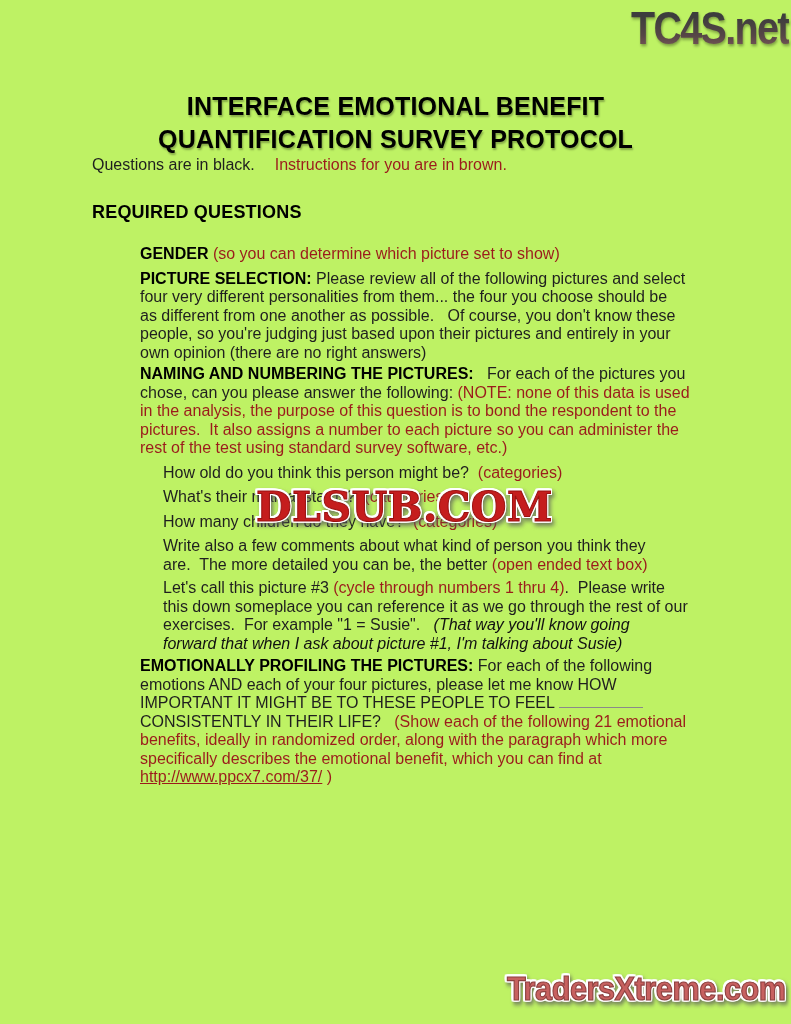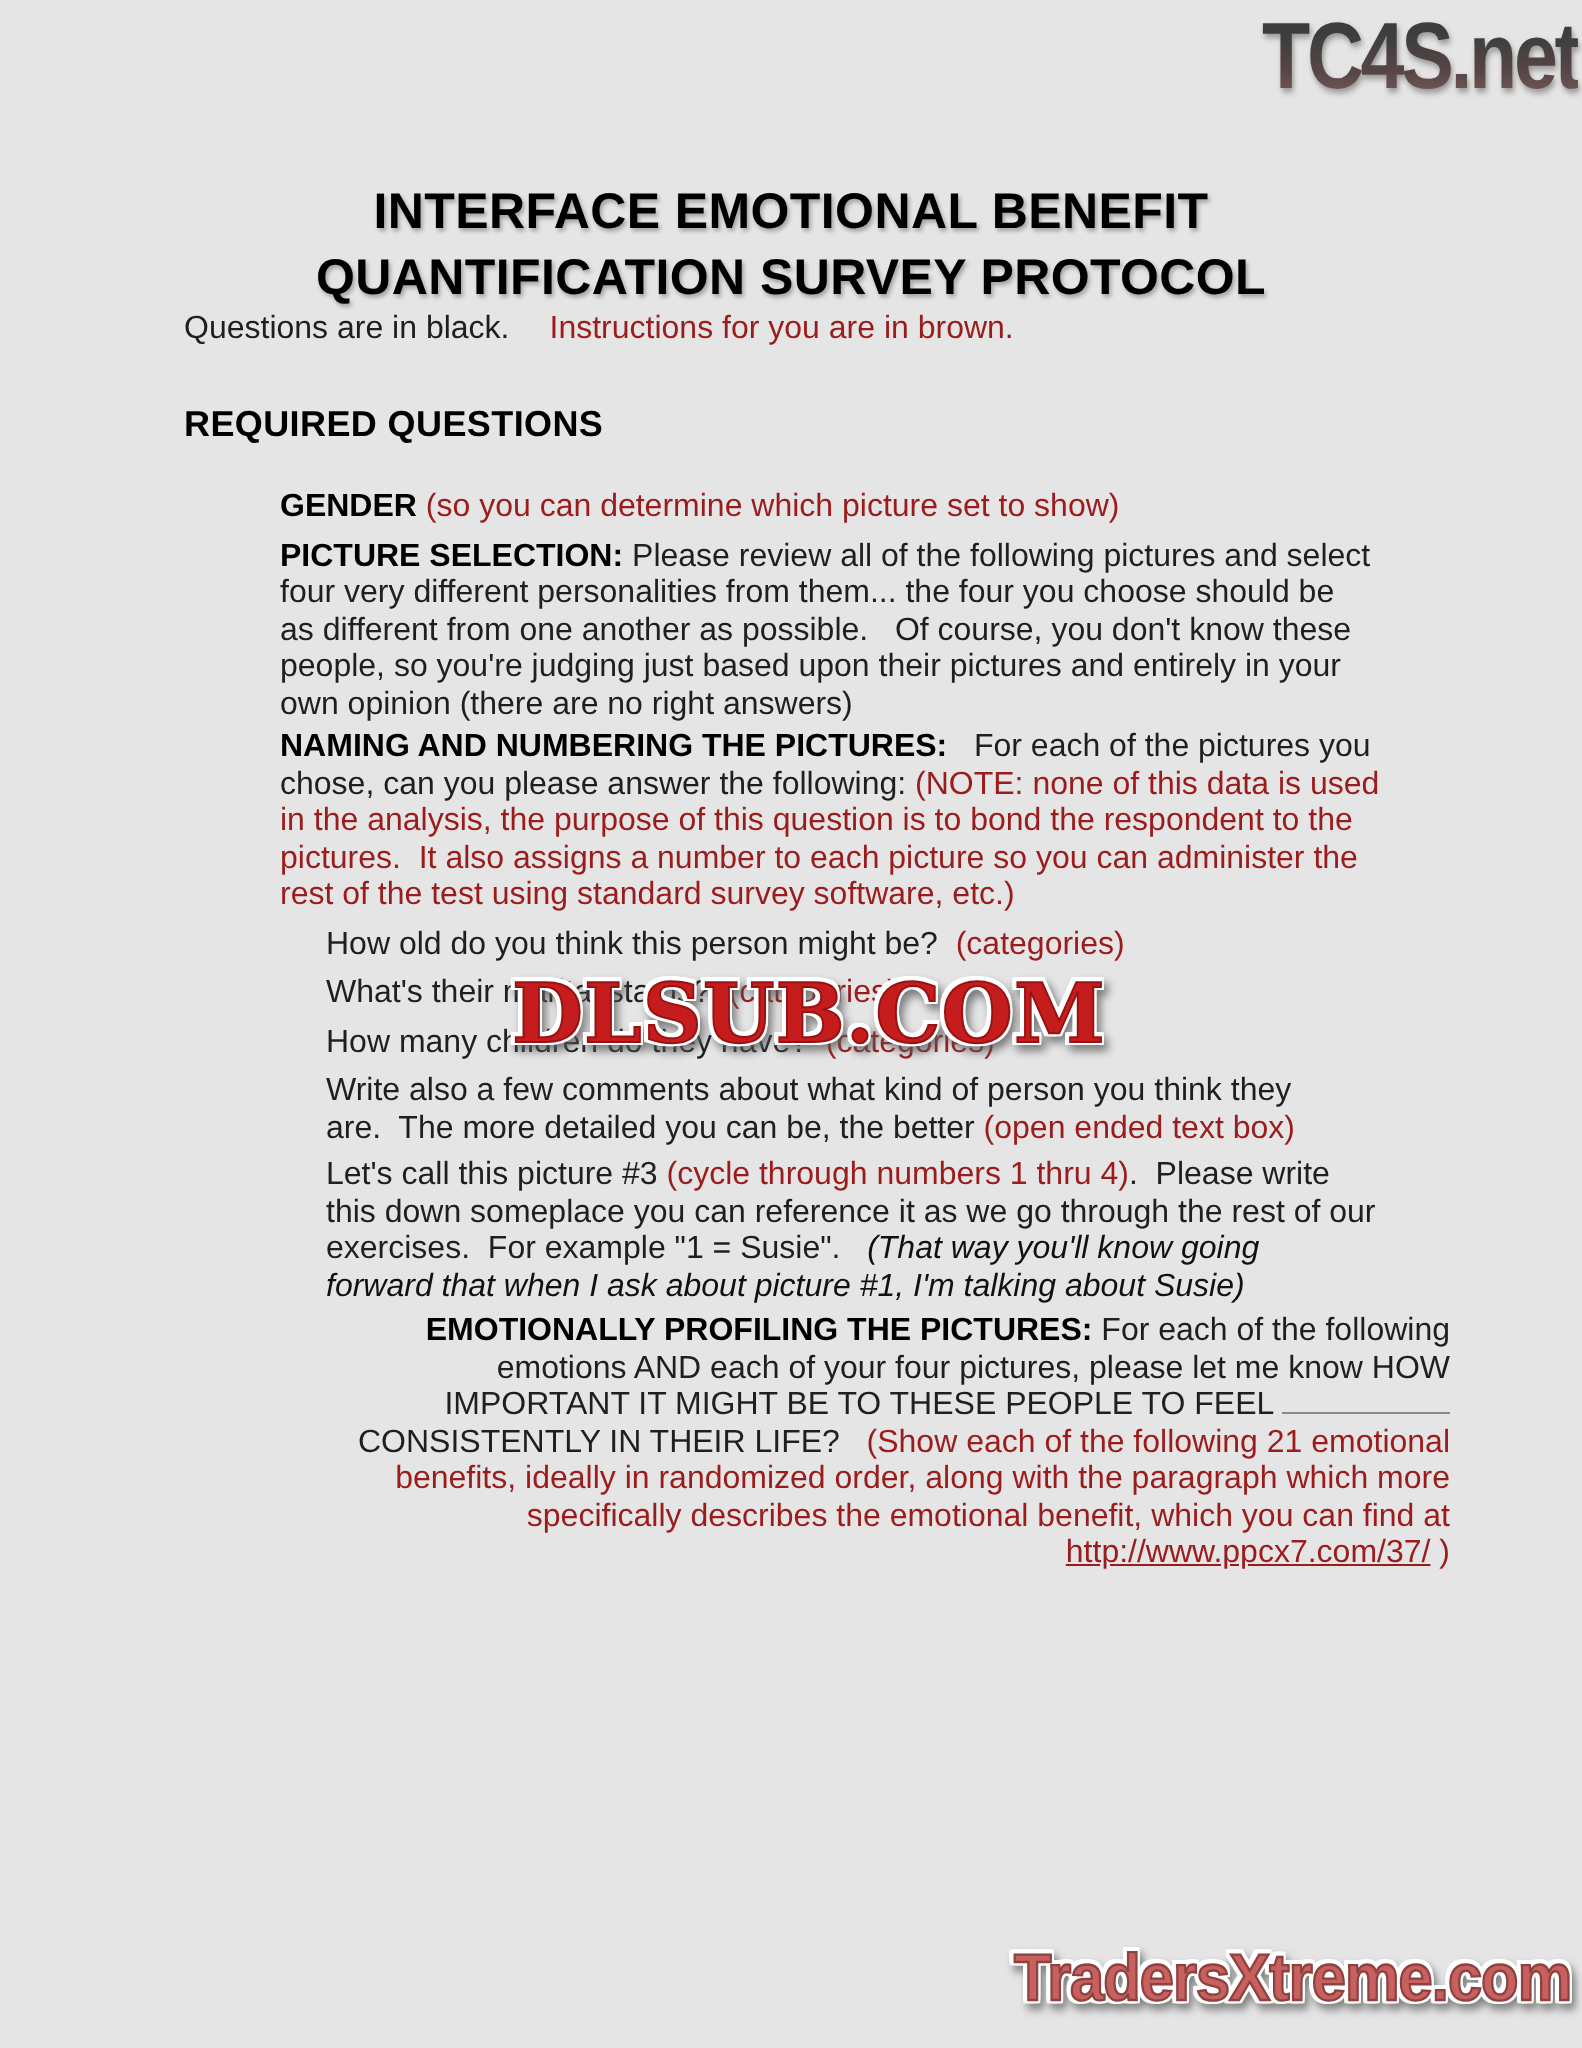--- a/index.html
+++ b/index.html
@@ -1,38 +1,38 @@
 <!DOCTYPE html>
 <html><head>
 <meta charset="utf-8">
 <style>
   html,body { margin:0; padding:0; background:#ffffff; }
   .page {
-    position:relative; width:791px; height:1024px; background:#e5e5e5;
+    position:relative; width:791px; height:1024px; background:#bef264;
     font-family:"Liberation Sans", sans-serif; color:#1f1f1f; overflow:hidden;
   }
 
   
   .title {
     padding-top:90px; text-align:center; font-weight:bold; font-size:25px;
     line-height:33px; color:#000; letter-spacing:0.2px;
     text-shadow:1px 1.5px 2px rgba(0,0,0,0.30);
   }
 
   
   .content { margin-left:92px; width:660px; font-size:16px; line-height:18.5px; }
   .legend  { margin:27px 0 0 0; }
   .gap     { margin-left:20px; }
   .brown   { color:#9b1c1c; }
   .heading { margin:28px 0 0 0; font-size:18px; font-weight:bold; color:#000; letter-spacing:0.2px; }
   .para    { white-space:pre-wrap; margin:0; }
   .q       { margin-left:48px; width:585px; }
   .sub     { margin-left:71px; width:570px; }
   .mt24 { margin-top:24px; } .mt6 { margin-top:6px; } .mt5 { margin-top:5px; }
-  .mt4 { margin-top:4px;text-align:right; }  .mt3 { margin-top:3px; }
+  .mt4 { margin-top:4px; }  .mt3 { margin-top:3px; }
   .para b { font-weight:bold; color:#000; }
   .aside  { font-style:italic; color:#111; }
   .blank  { display:inline-block; width:84px; height:1px; border-bottom:1.5px solid #8a8a8a; }
   .link   { color:#9b1c1c; text-decoration:underline; cursor:pointer; }
 
   
   .wm-top {
     position:absolute; top:0; right:2px; font-size:47px; font-weight:bold;
     letter-spacing:-2px; transform:scaleX(0.84); transform-origin:100% 0;
     color:#554444; filter:drop-shadow(1px 2px 1.5px rgba(0,0,0,0.35));

